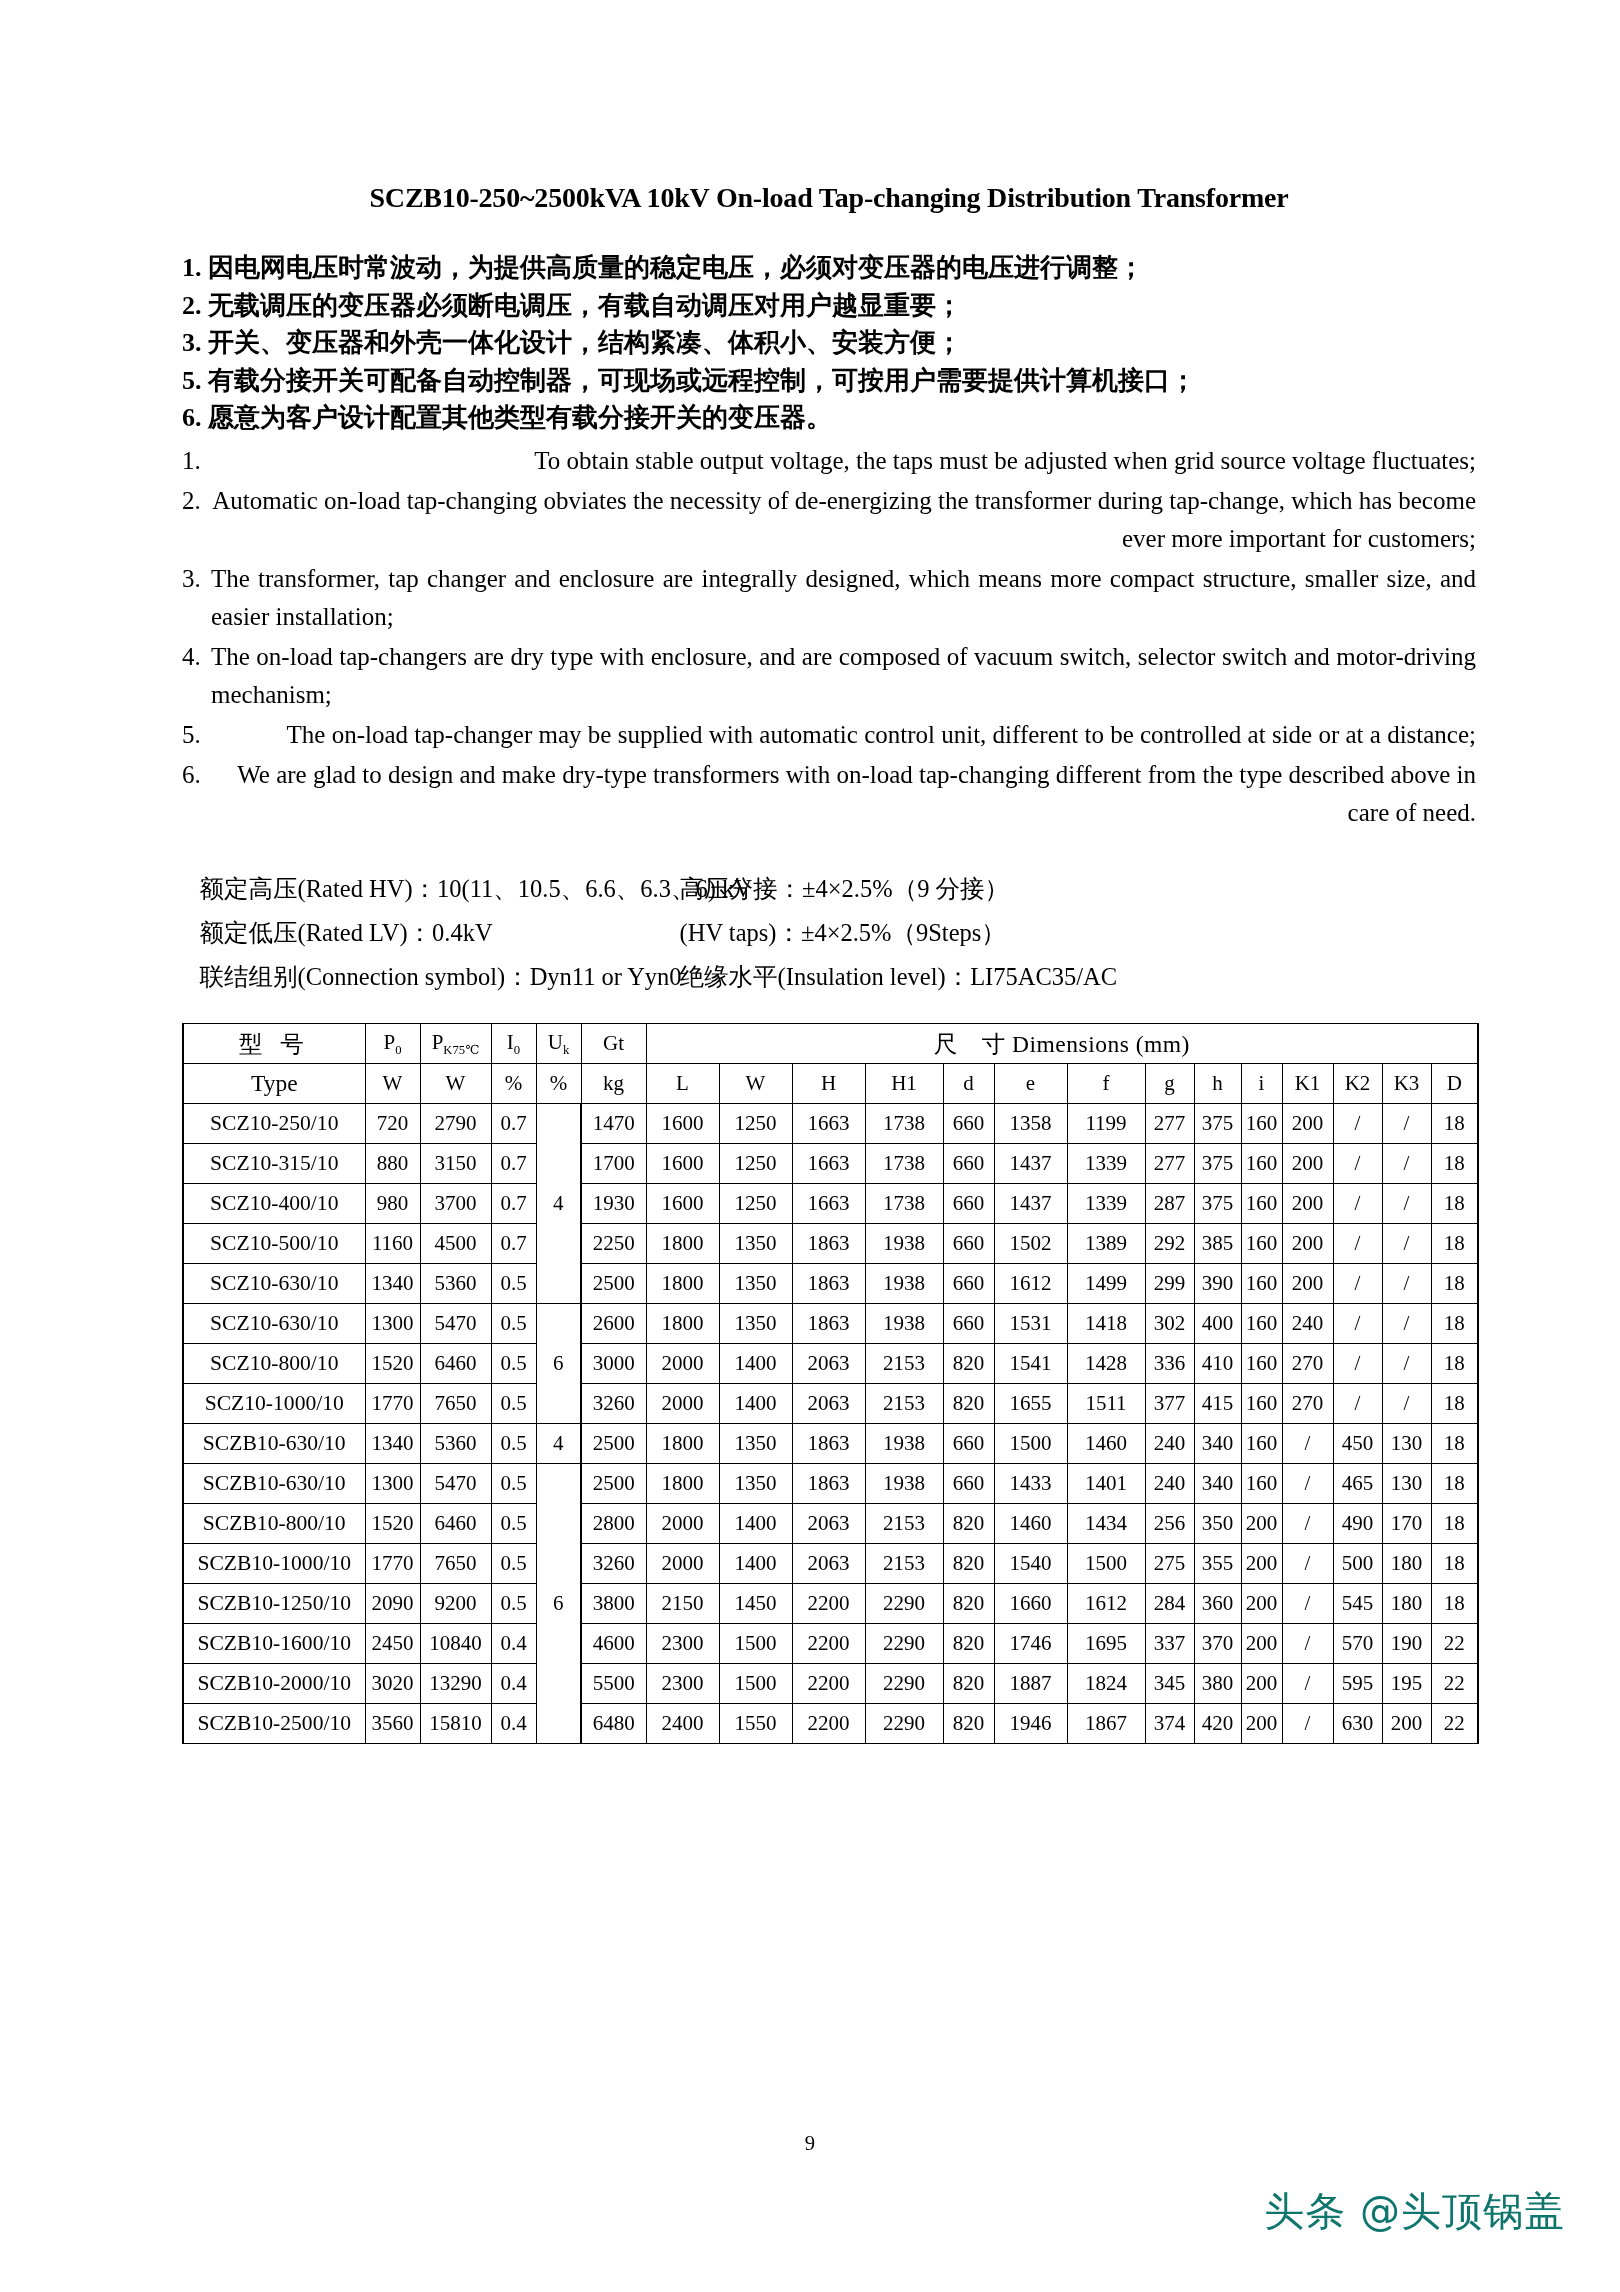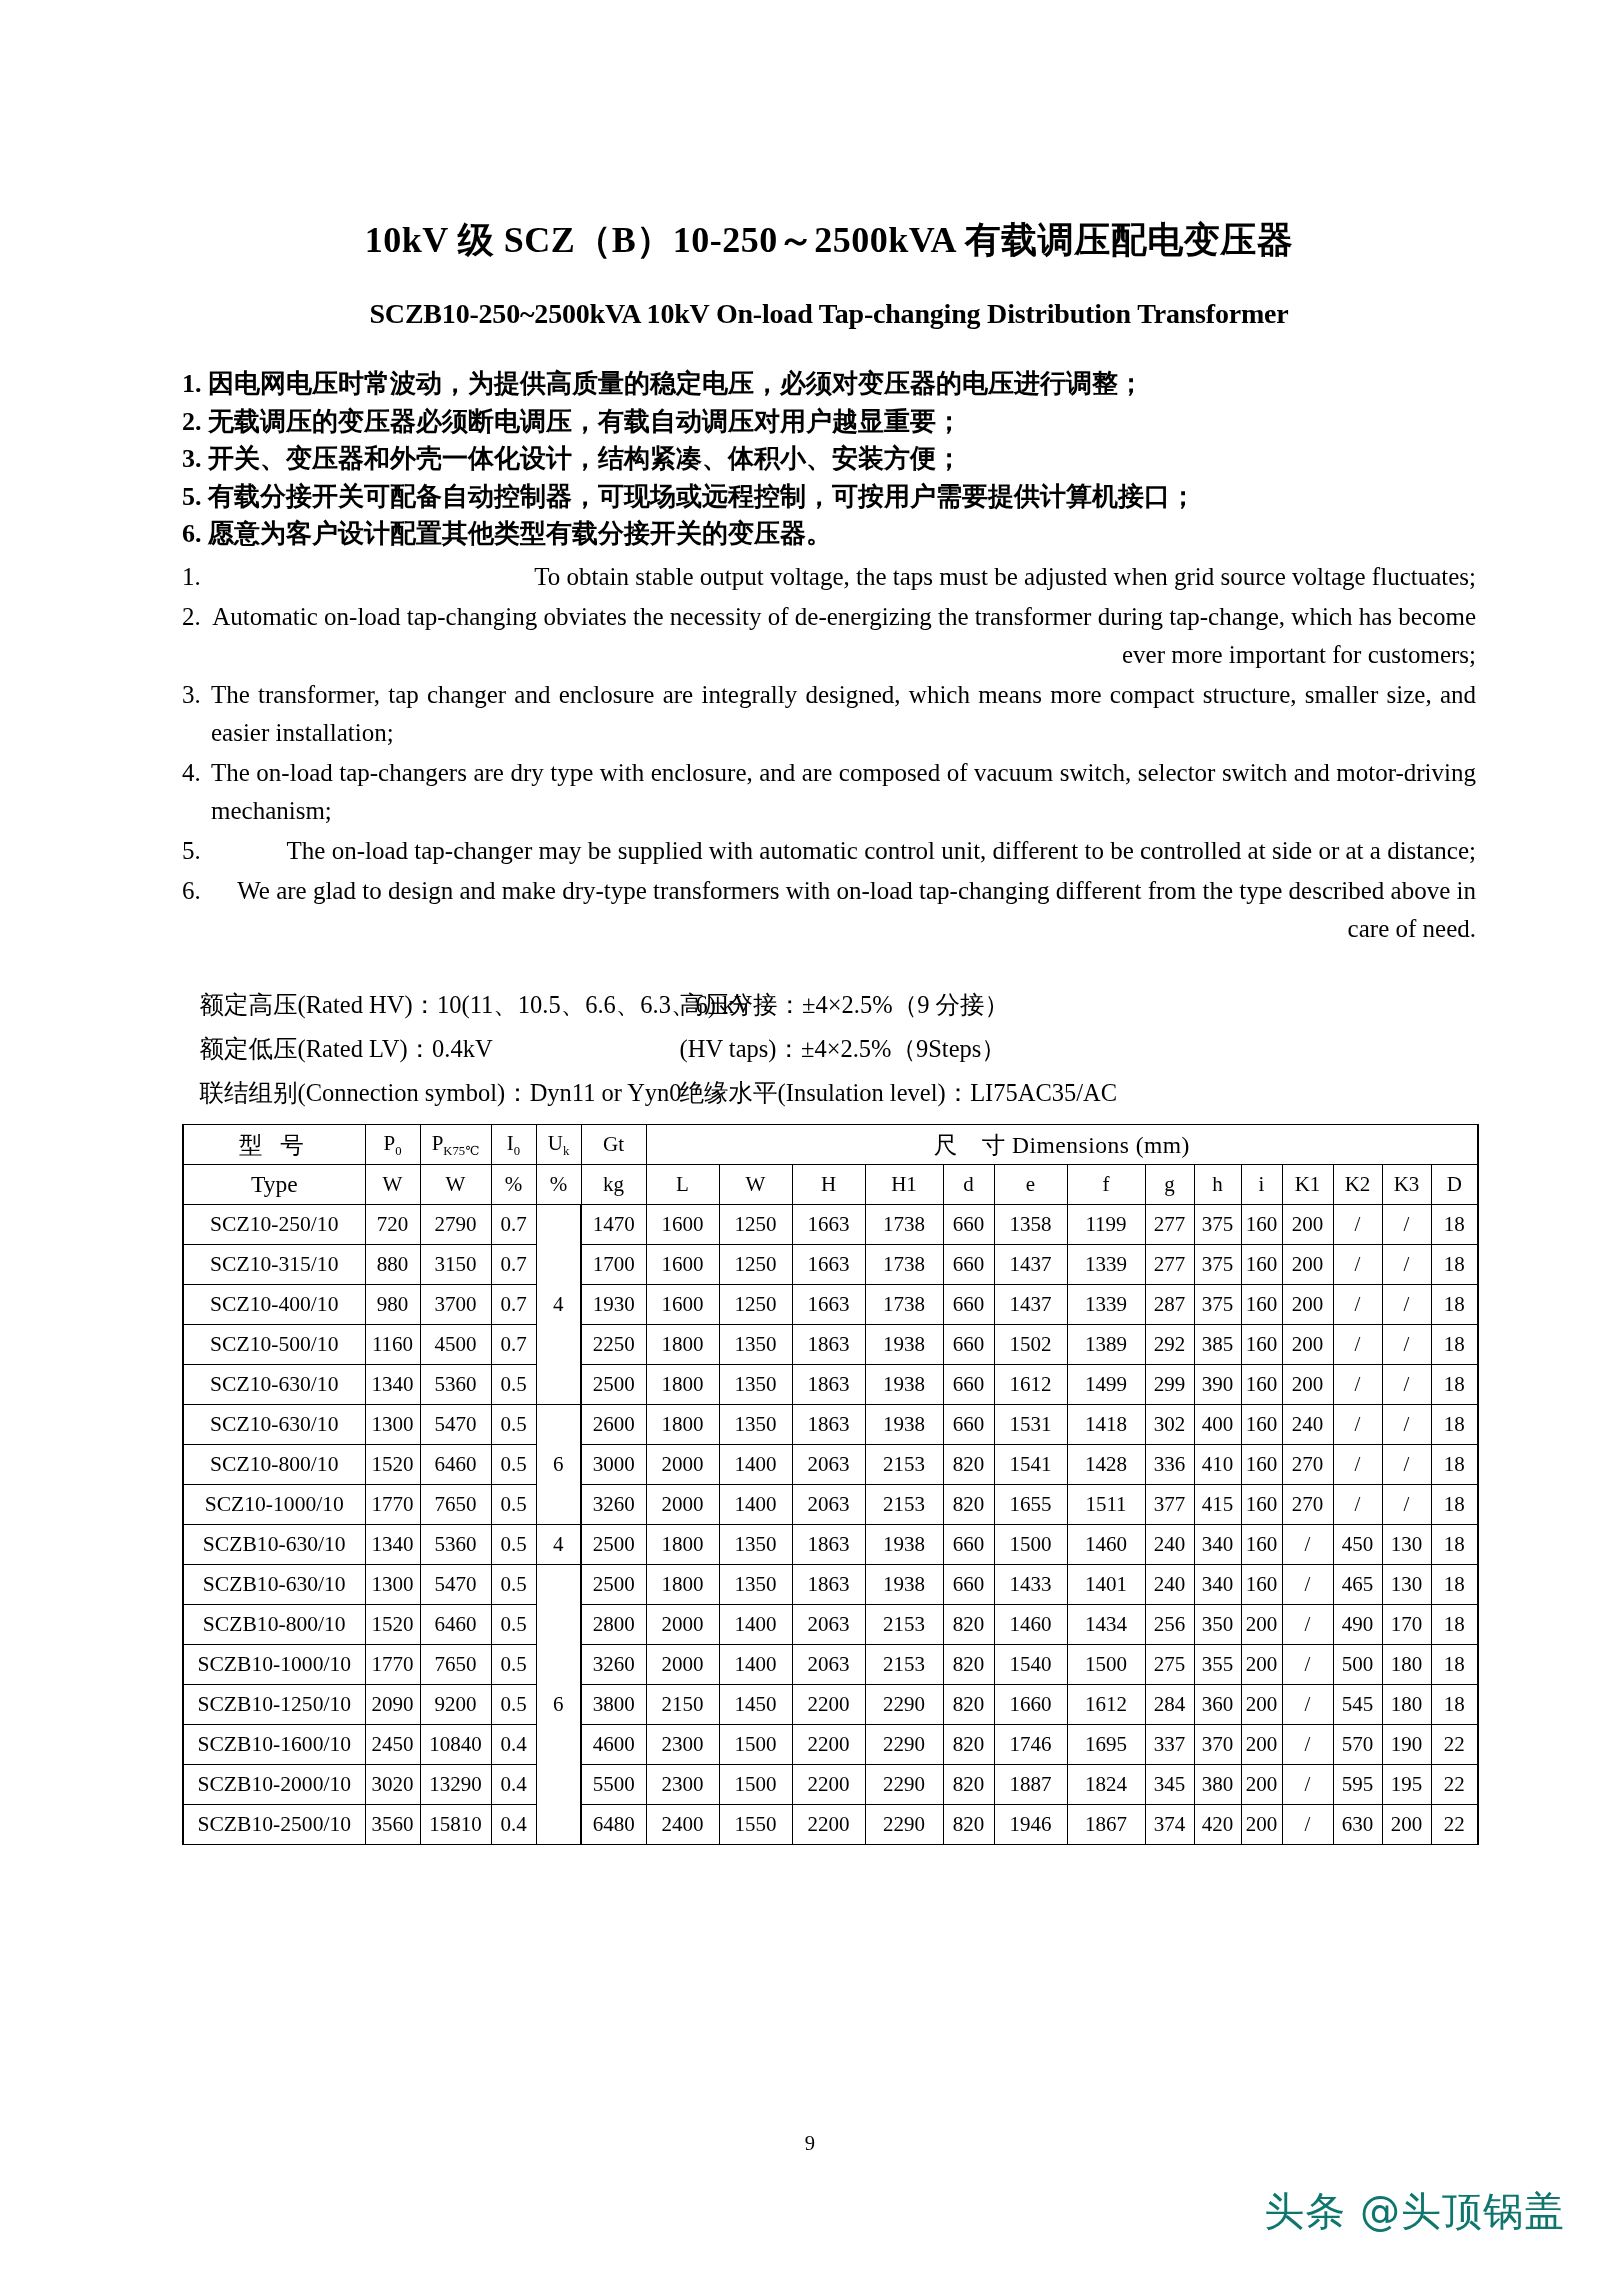--- a/index.html
+++ b/index.html
@@ -98,21 +98,21 @@
     flex: 0 0 480px;
     white-space: nowrap;
   }
   .spec-right {
     flex: 1 1 auto;
     white-space: nowrap;
   }
 
   
   table.spec-table {
-    margin-top: 10px;
+    margin-top: 25px;
     border-collapse: collapse;
     width: 1294px;
     table-layout: fixed;
     font-size: 21px;
   }
   table.spec-table td, table.spec-table th {
     border: 1.6px solid #000;
     text-align: center;
     vertical-align: middle;
     padding: 0;
@@ -153,21 +153,20 @@
     font-family: "DejaVu Sans", "Liberation Sans", sans-serif;
     white-space: nowrap;
   }
 </style>
 </head>
 <body>
 
 <div class="page">
   <div class="content">
 
-    <h1 class="title-cn">10kV 级 SCZ（B）10-250～2500kVA 有载调压配电变压器</h1>
     <h2 class="title-en">SCZB10-250~2500kVA 10kV On-load Tap-changing Distribution Transformer</h2>
 
     <div class="cn-list" id="cn-list">
         <div class="li">1. 因电网电压时常波动，为提供高质量的稳定电压，必须对变压器的电压进行调整；</div>
         <div class="li">2. 无载调压的变压器必须断电调压，有载自动调压对用户越显重要；</div>
         <div class="li">3. 开关、变压器和外壳一体化设计，结构紧凑、体积小、安装方便；</div>
         <div class="li">5. 有载分接开关可配备自动控制器，可现场或远程控制，可按用户需要提供计算机接口；</div>
         <div class="li">6. 愿意为客户设计配置其他类型有载分接开关的变压器。</div>
       </div>
 

